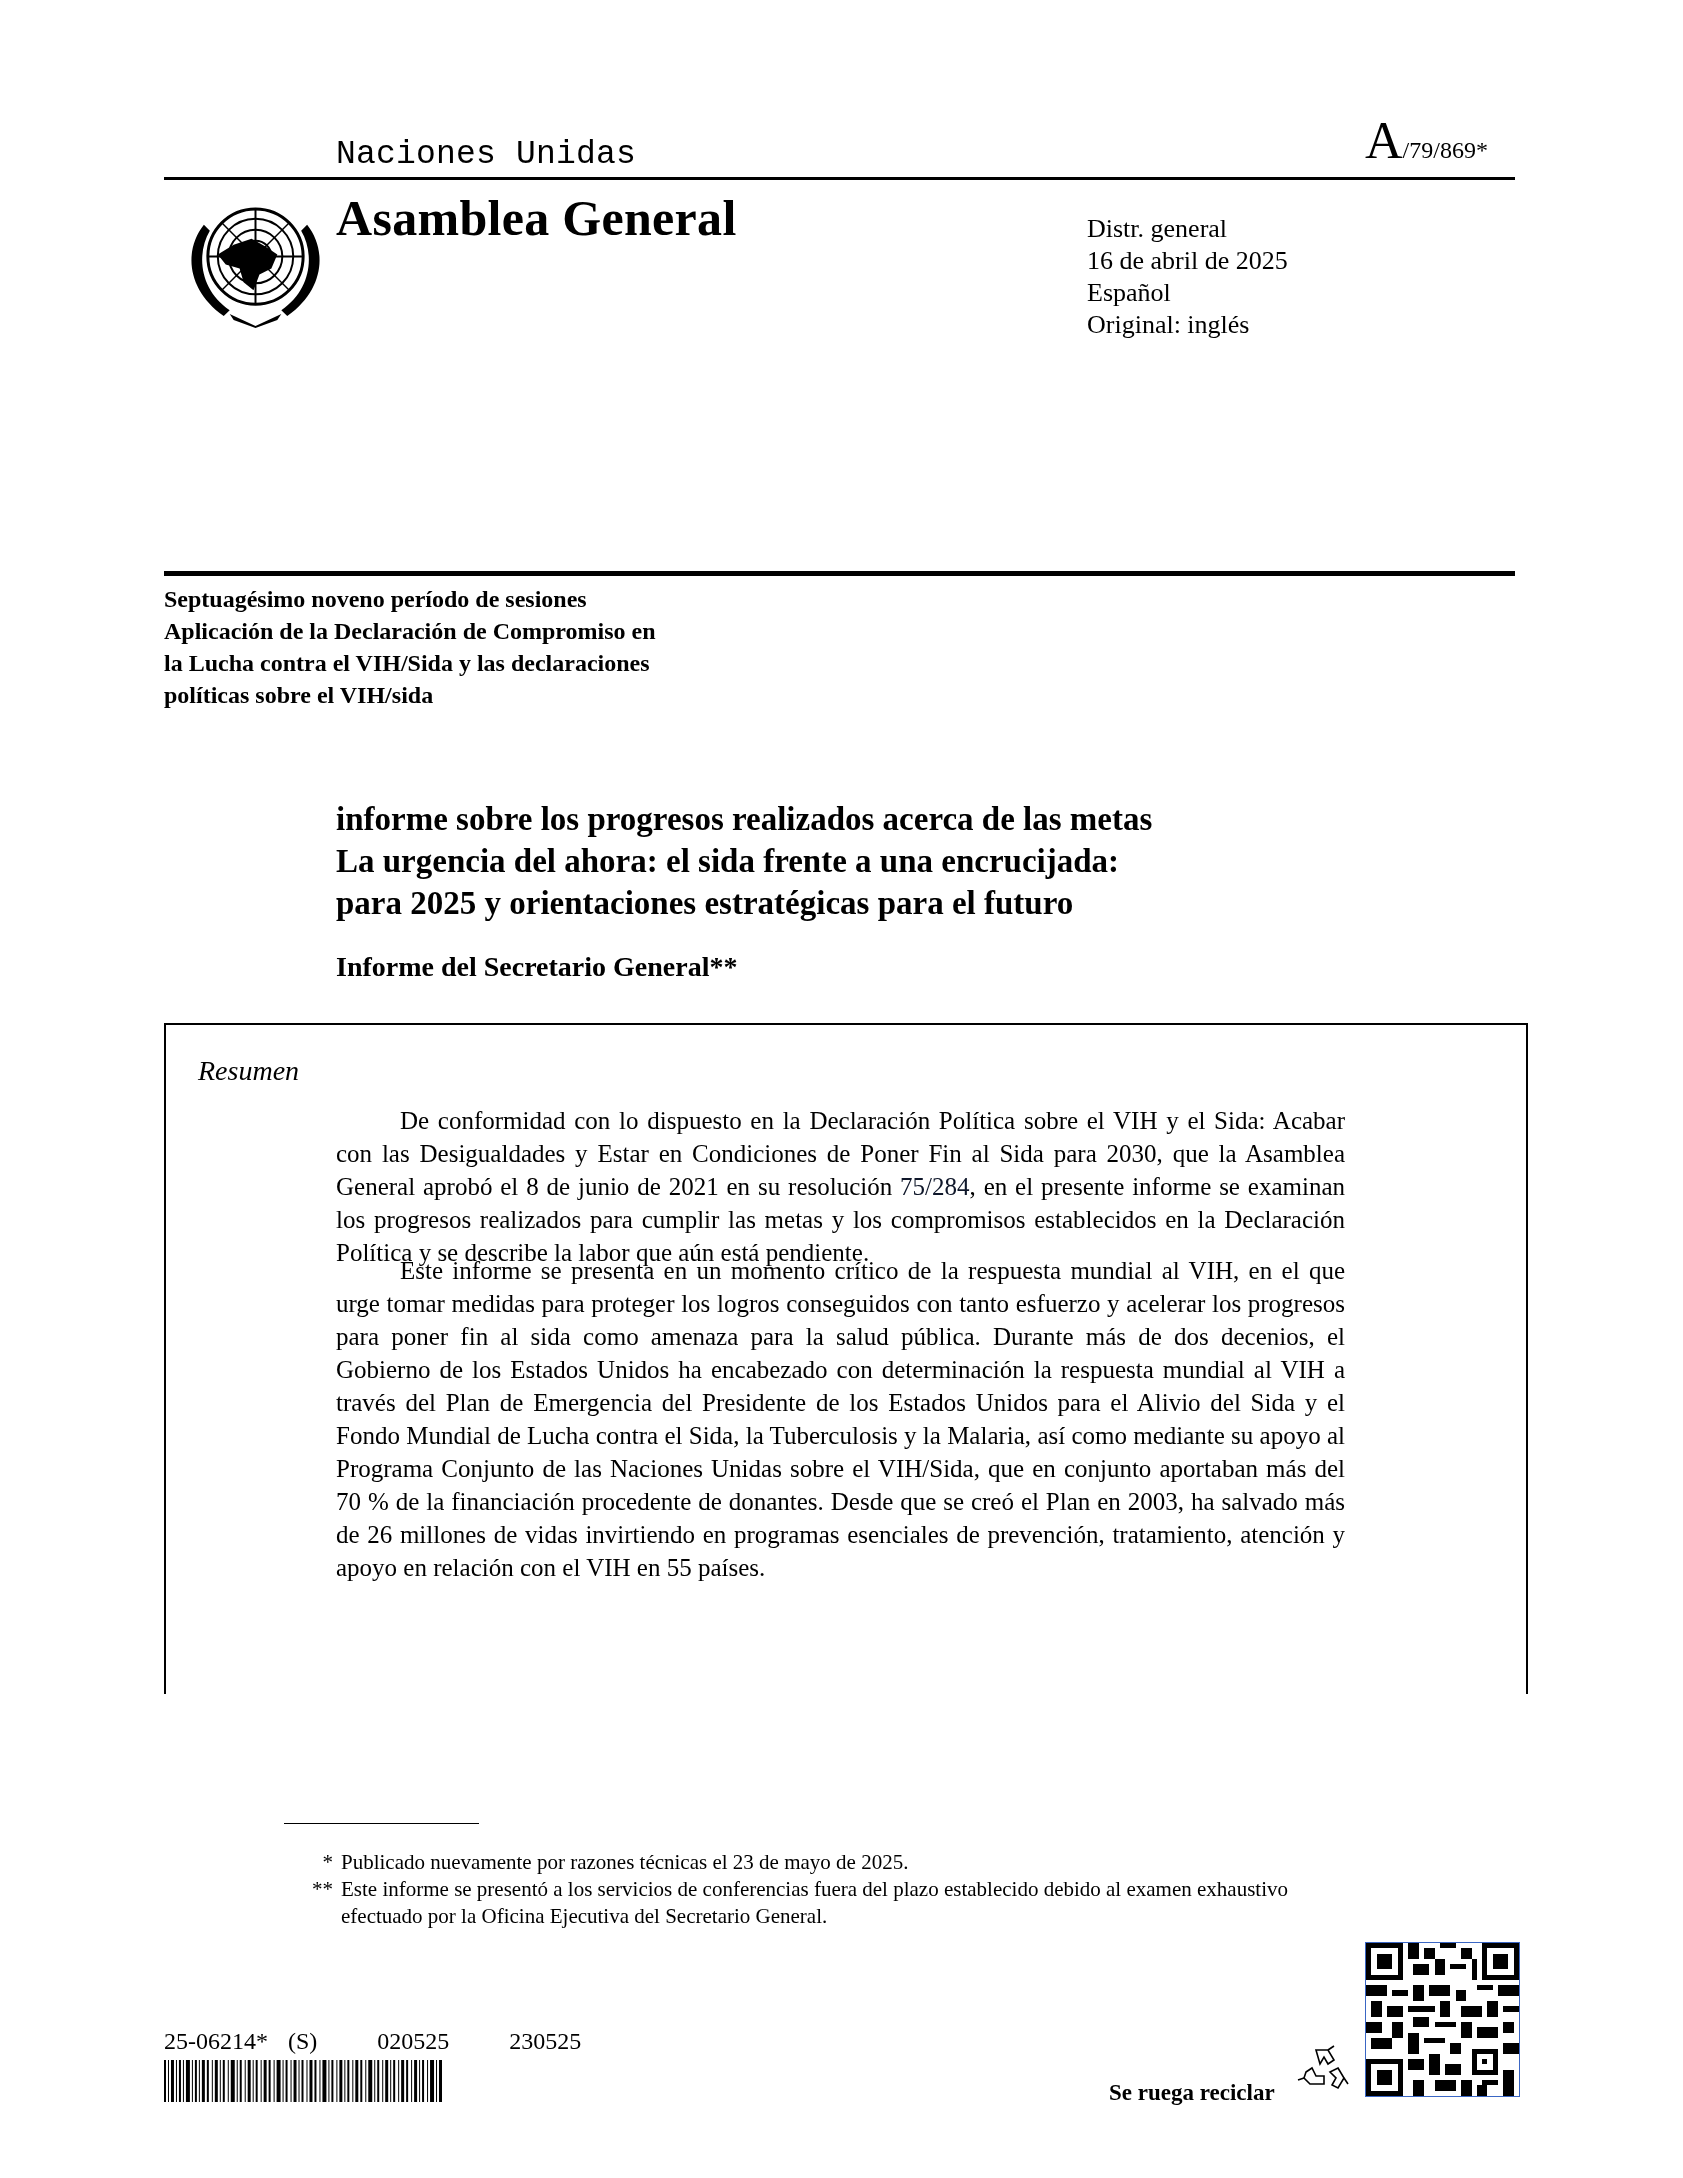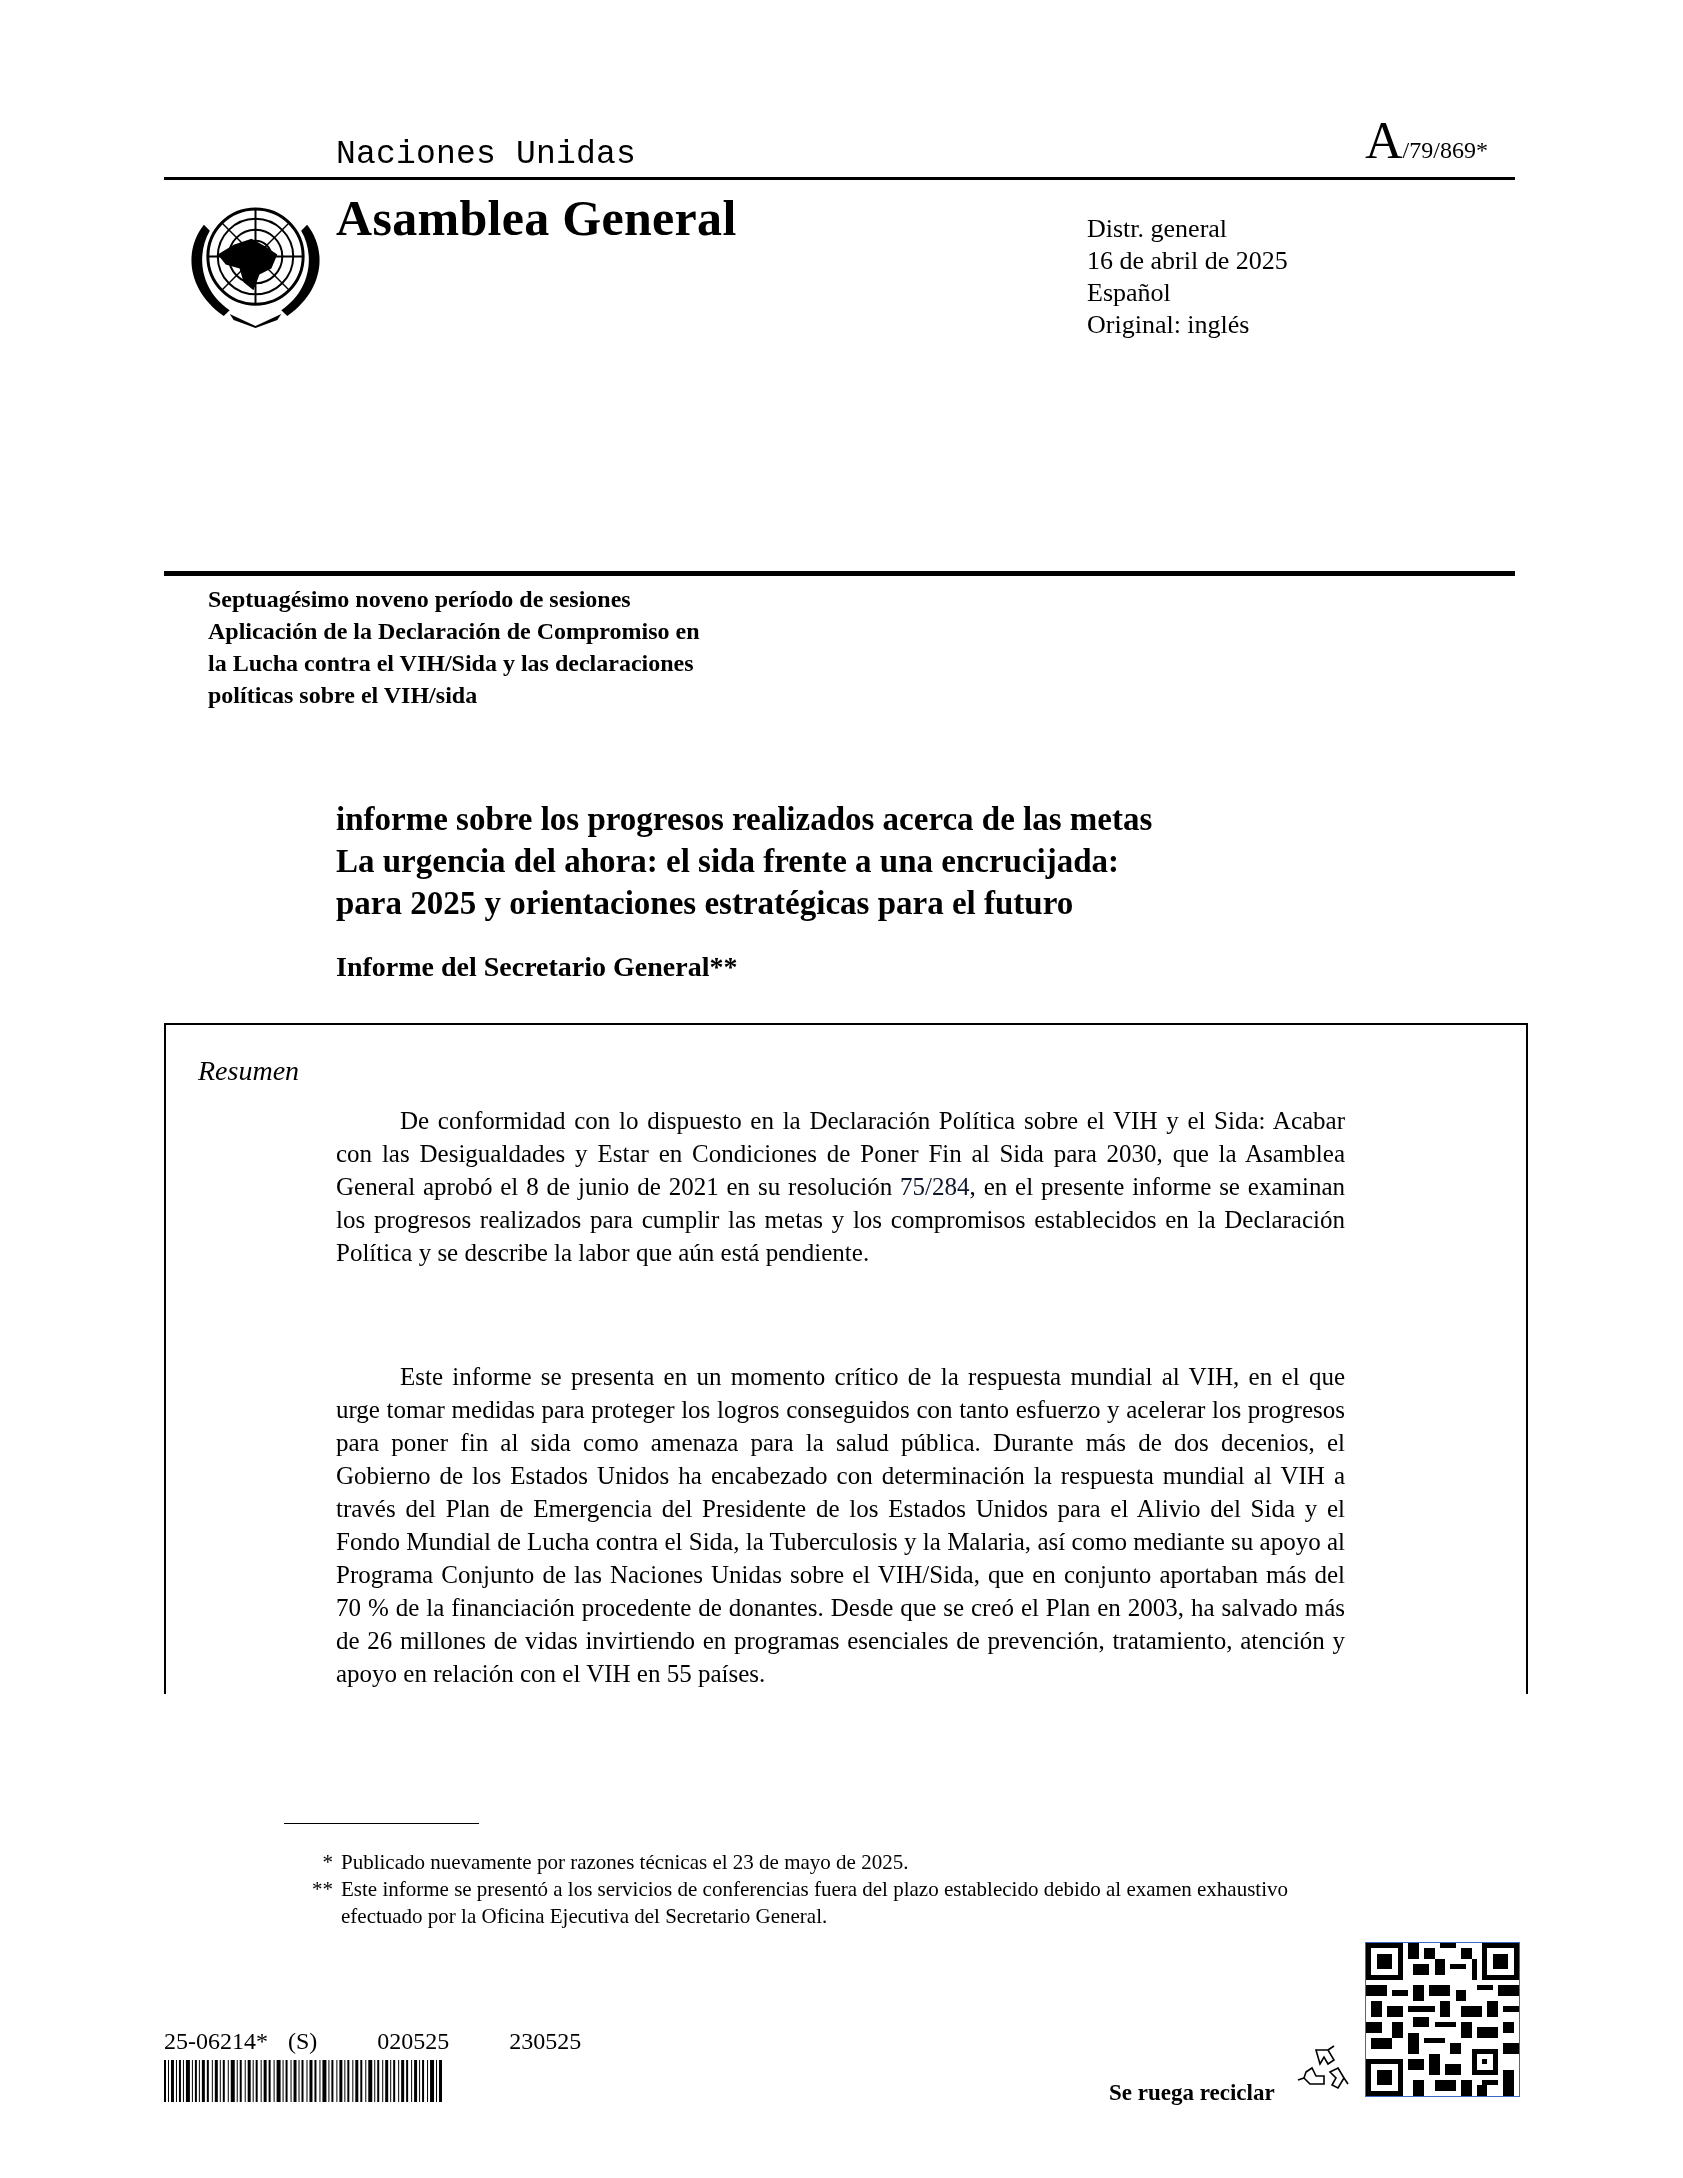--- a/index.html
+++ b/index.html
@@ -8,29 +8,29 @@
   .hdr-org { left:336px; top:136px; font-size:33px; letter-spacing:0.2px;font-family:Liberation Mono, monospace; }
   .symbol { left:1365px; top:111px; white-space:nowrap; }
   .symbol .big { font-size:52px; }
   .symbol .small { font-size:24px; }
   .rule1 { left:164px; top:177px; width:1351px; height:3px; background:#000; }
   .logo { left:174px; top:195px; width:163px; height:133px; }
   .body-title { left:336px; top:189px; font-size:50px; font-weight:bold; letter-spacing:0.3px; }
   .distr { left:1087px; top:213px; font-size:26px; line-height:32px; }
   .rule2 { left:164px; top:571px; width:1351px; height:5px; background:#000; }
   .agenda { left:164px; top:583px; font-size:24px; line-height:32px; }
-  .agenda .b { font-weight:bold;margin-left:44px; }
+  .agenda .b { font-weight:bold; }
   .main-title { left:336px; top:798px; width:995px; font-size:33px; font-weight:bold; line-height:42px; }
   .sg { left:336px; top:951px; font-size:28px; font-weight:bold; }
   .box { left:164px; top:1023px; width:1360px; height:669px; border-top:2px solid #000; border-left:2px solid #000; border-right:2px solid #000; }
   .resumen { left:198px; top:1055px; font-size:28px; font-style:italic; }
   .para { left:336px; width:1009px; font-size:25px; line-height:33px; text-align:justify; }
   .para p { margin:0; text-indent:64px; }
   .p1 { top:1104px; }
-  .p2 { top:1360px;font-family:Liberation Serif, serif; }
+  .p2 { top:1254px;font-family:Liberation Serif, serif; }
   .link { color:#0f172a; }
   .fn-rule { left:284px; top:1823px; width:195px; height:1px; background:#000; }
   .fn { left:289px; top:1849px; font-size:21px; line-height:27px; }
   .fn .row { display:flex; }
   .fn .mark { width:44px; text-align:right; padding-right:8px; }
   .jobno { left:164px; top:2028px; font-size:24px; word-spacing:14px; }
   .barcode { left:164px; top:2060px; width:279px; height:42px; }
   .recycle-lbl { left:1109px; top:2080px; font-size:23px; font-weight:bold; }
   .recycle-icon { left:1294px; top:2042px; width:56px; height:56px; }
   .qr { left:1365px; top:1942px; width:153px; height:153px; border:1px solid #3a66c4; }

